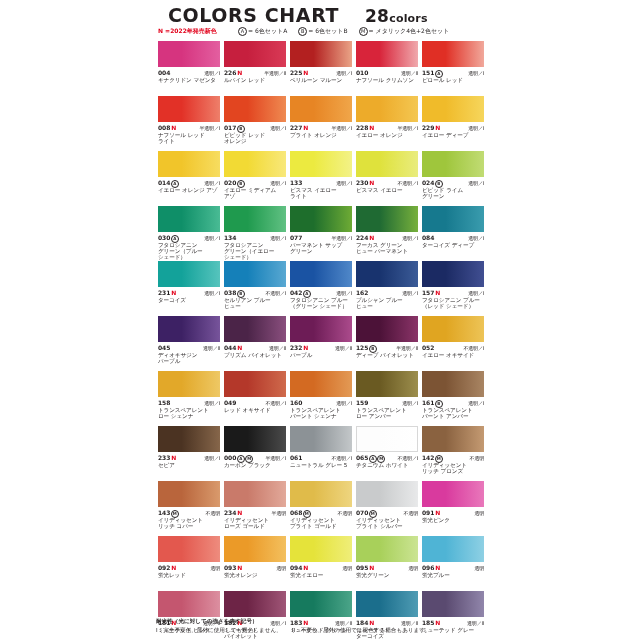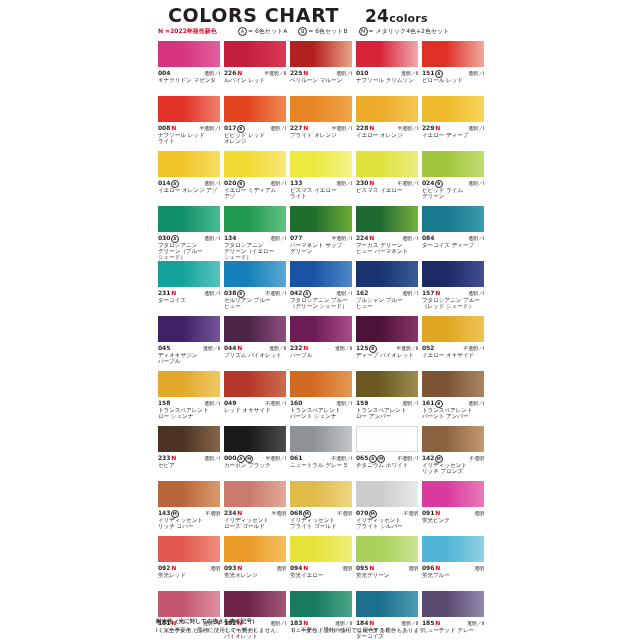--- a/index.html
+++ b/index.html
@@ -94,21 +94,21 @@
   .footer .f-line{display:flex;gap:10px;}
 </style>
 </head>
 <body>
 
 <div id="page">
 
   <div class="header">
     <div class="title-row">
       <div class="title-main">COLORS CHART</div>
-      <div class="title-count"><span>24</span><span class="suffix">colors</span></div>
+      <div class="title-count"><span>28</span><span class="suffix">colors</span></div>
     </div>
     <div class="legend-row">
       <div class="legend-new">N =2022年発売新色</div>
       <div class="legend-sets">
           <span><span class="badge">A</span><span>= 6色セットA</span></span>
           <span><span class="badge">B</span><span>= 6色セットB</span></span>
           <span><span class="badge">M</span><span>= メタリック4色+2色セット</span></span>
         </div>
     </div>
   </div>

